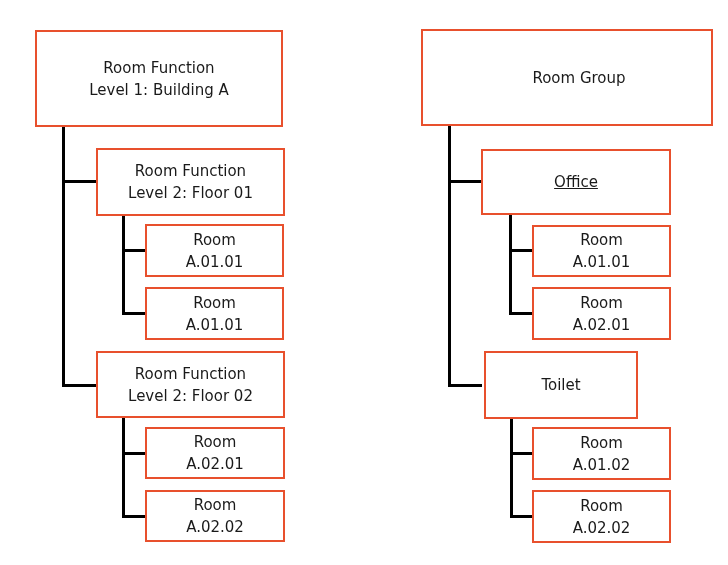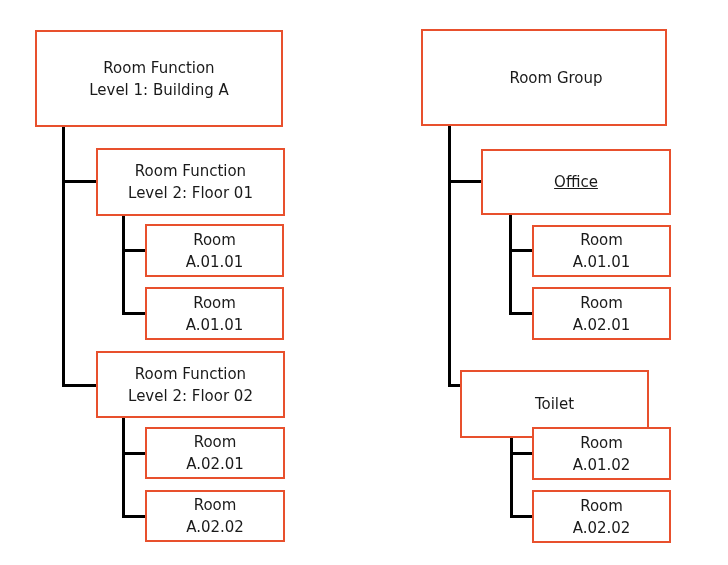--- a/index.html
+++ b/index.html
@@ -73,31 +73,31 @@
   <div class="line" style="left:62px; top:384px; width:34px; height:3px;"></div>
 
   <div class="line" style="left:122px; top:216px; width:3px; height:99px;"></div>
   <div class="line" style="left:122px; top:249px; width:23px; height:3px;"></div>
   <div class="line" style="left:122px; top:312px; width:23px; height:3px;"></div>
 
   <div class="line" style="left:122px; top:418px; width:3px; height:100px;"></div>
   <div class="line" style="left:122px; top:452px; width:23px; height:3px;"></div>
   <div class="line" style="left:122px; top:515px; width:23px; height:3px;"></div>
 
-  <div class="node" style="left:421px; top:29px; width:246px; height:97px;padding-left:24px;">Room Group</div>
+  <div class="node" style="left:421px; top:29px; width:292px; height:97px;padding-left:24px;">Room Group</div>
 
   <div class="node" style="left:481px; top:149px; width:190px; height:66px;text-decoration:underline;">Office</div>
 
   <div class="node" style="left:532px; top:225px; width:139px; height:52px;">Room
 A.01.01</div>
 
   <div class="node" style="left:532px; top:287px; width:139px; height:53px;">Room
 A.02.01</div>
 
-  <div class="node" style="left:460px; top:351px; width:189px; height:68px;margin-top:19px;">Toilet</div>
+  <div class="node" style="left:484px; top:351px; width:154px; height:68px;">Toilet</div>
 
   <div class="node" style="left:532px; top:427px; width:139px; height:53px;">Room
 A.01.02</div>
 
   <div class="node" style="left:532px; top:490px; width:139px; height:53px;">Room
 A.02.02</div>
 
   <div class="line" style="left:448px; top:126px; width:3px; height:261px;"></div>
   <div class="line" style="left:448px; top:180px; width:33px; height:3px;"></div>
   <div class="line" style="left:448px; top:384px; width:34px; height:3px;"></div>

